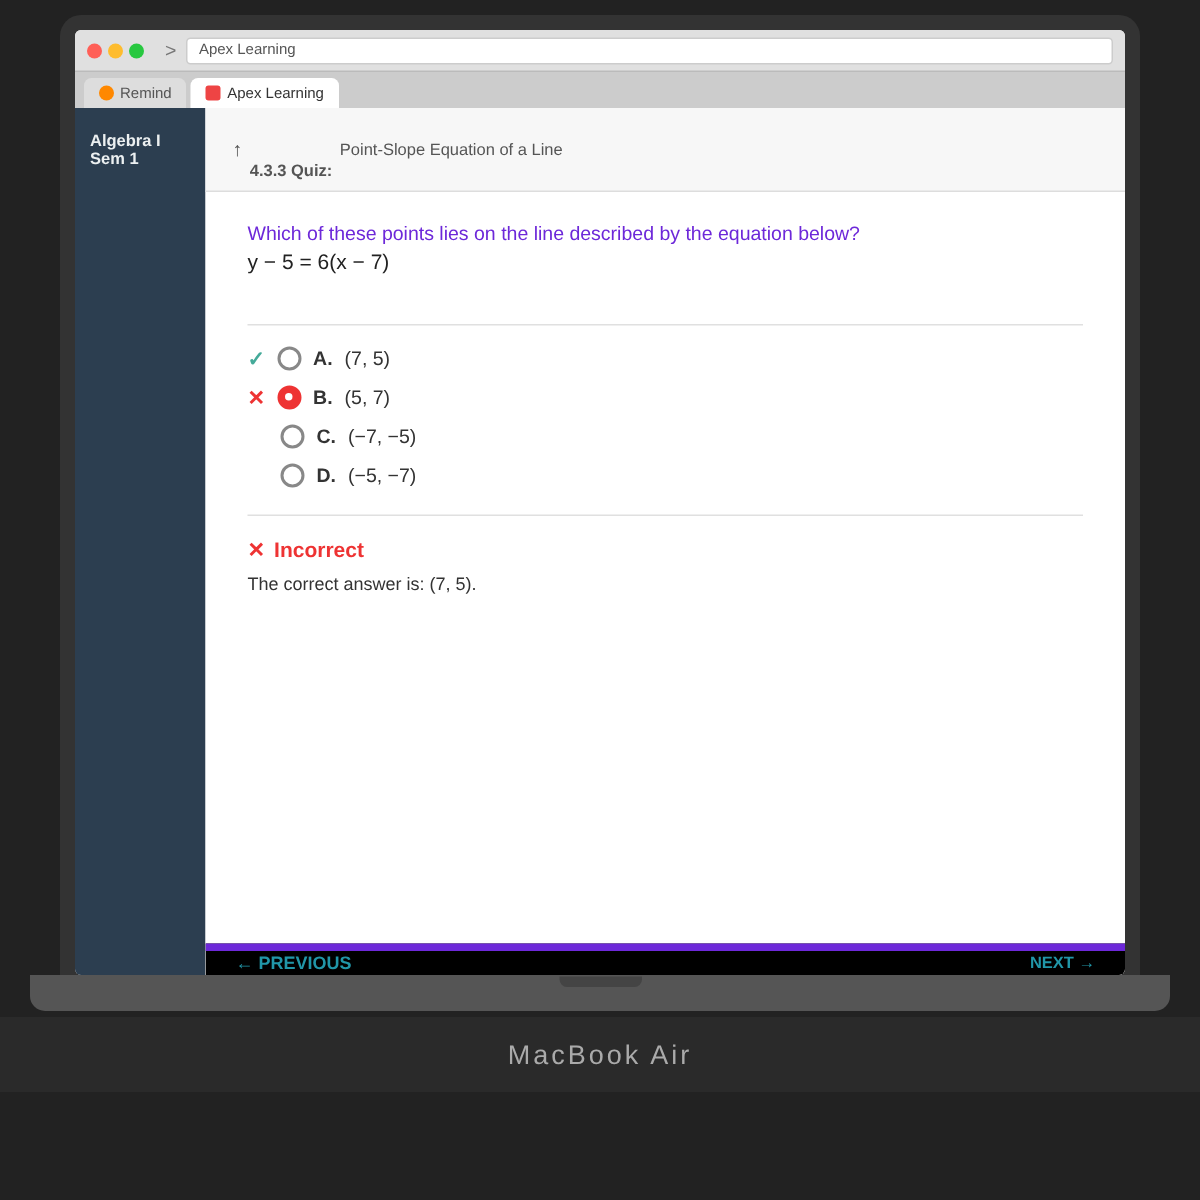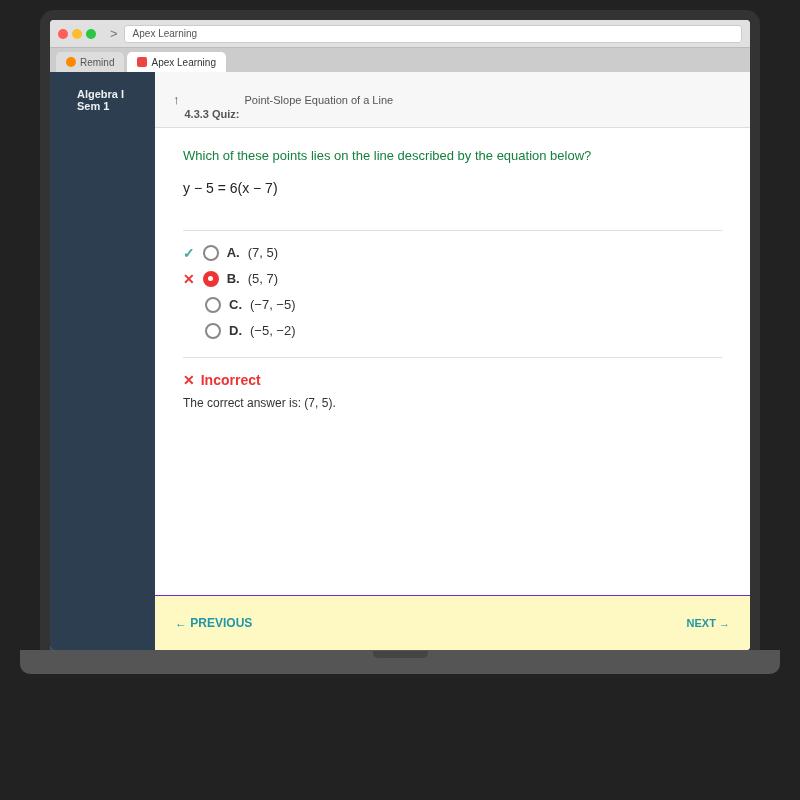--- a/index.html
+++ b/index.html
@@ -40,36 +40,36 @@
           <span>Remind</span>
         </div>
         <div style="background:#fff;border-radius:5px 5px 0 0;padding:2px 10px;font-size:10px;color:#333;height:20px;display:flex;align-items:center;gap:4px;">
           <div style="width:10px;height:10px;background:#e44;border-radius:2px;"></div>
           <span>Apex Learning</span>
         </div>
       </div>
 
       <div style="display:flex;flex:1;overflow:hidden;">
 
-        <div style="width:105px;background:#2c3e50;color:#fff;padding:8px 17px;font-size:11px;">
+        <div style="width:87px;background:#2c3e50;color:#fff;padding:8px 0;font-size:11px;">
           <div style="padding:8px 10px;font-weight:bold;font-size:11px;color:#ecf0f1;">Algebra I Sem 1</div>
         </div>
 
         <div style="flex:1;background:#fff;display:flex;flex-direction:column;overflow-y:auto;">
 
           <div style="background:#f7f7f7;border-bottom:1px solid #ddd;padding:7px 18px;font-size:11px;color:#555;display:flex;align-items:center;gap:5px;">
             <span style="font-size:13px;">↑</span>
             <span style="font-weight:bold;margin-top:29px;">4.3.3 Quiz:</span>
             <span>Point-Slope Equation of a Line</span>
           </div>
 
           <div style="padding:18px 28px;flex:1;">
 
 
-            <div style="font-size:13px;color:#15803d;margin-bottom:14px;line-height:1.5;">Which of these points lies on the line described by the equation below?</div>
+            <div style="font-size:13px;color:#6d28d9;margin-bottom:0;line-height:1.5;">Which of these points lies on the line described by the equation below?</div>
 
             <div style="font-size:14px;color:#222;margin-bottom:34px;">y − 5 = 6(x − 7)</div>
 
             <hr style="border:none;border-top:1px solid #e0e0e0;margin-bottom:14px;">
 
             <div style="display:flex;flex-direction:column;gap:10px;margin-bottom:18px;">
 
               <div style="display:flex;align-items:center;gap:8px;font-size:13px;color:#333;">
                 <span style="color:#4a9;font-weight:bold;font-size:14px;">✓</span>
                 <div style="width:16px;height:16px;border-radius:50%;border:2px solid #888;display:flex;align-items:center;justify-content:center;"></div>
@@ -88,47 +88,50 @@
 
               <div style="display:flex;align-items:center;gap:8px;font-size:13px;color:#333;padding-left:22px;">
                 <div style="width:16px;height:16px;border-radius:50%;border:2px solid #888;display:flex;align-items:center;justify-content:center;"></div>
                 <span style="font-weight:bold;">C.</span>
                 <span>(−7, −5)</span>
               </div>
 
               <div style="display:flex;align-items:center;gap:8px;font-size:13px;color:#333;padding-left:22px;">
                 <div style="width:16px;height:16px;border-radius:50%;border:2px solid #888;display:flex;align-items:center;justify-content:center;"></div>
                 <span style="font-weight:bold;">D.</span>
-                <span>(−5, −2)</span>
+                <span>(−5, −7)</span>
               </div>
 
             </div>
 
             <div style="border-top:1px solid #e0e0e0;padding-top:14px;">
 
               <div style="display:flex;align-items:center;gap:6px;color:#e33;font-weight:bold;font-size:14px;margin-bottom:8px;">
                 <span>✕</span>
                 <span>Incorrect</span>
               </div>
 
               <div style="font-size:12px;color:#333;margin-bottom:20px;">The correct answer is: (7, 5).</div>
 
 
             </div>
 
           </div>
 
-          <div style="border-top:1px solid #6d28d9;padding:20px 20px;display:flex;justify-content:space-between;align-items:center;background:#fef9c3;">
+          <div style="border-top:5px solid #6d28d9;padding:1px 20px;display:flex;justify-content:space-between;align-items:center;background:#000000;">
             <span style="color:#2196a8;font-size:12px;font-weight:bold;cursor:pointer;">← PREVIOUS</span>
             <span style="color:#2196a8;font-size:11px;font-weight:bold;cursor:pointer;">NEXT →</span>
           </div>
 
         </div>
       </div>
     </div>
   </div>
 
   <div style="width:760px;height:24px;background:#555;border-radius:0 0 10px 10px;display:flex;align-items:center;justify-content:center;">
     <div style="width:55px;height:7px;background:#444;border-radius:0 0 5px 5px;position:relative;top:-8px;"></div>
   </div>
 
+  <div style="width:800px;height:50px;background:#2a2a2a;display:flex;align-items:center;justify-content:center;margin-top:4px;">
+    <span style="color:#aaa;font-size:18px;font-weight:500;letter-spacing:2px;">MacBook Air</span>
+  </div>
 
 </div>
 
 </body></html>

